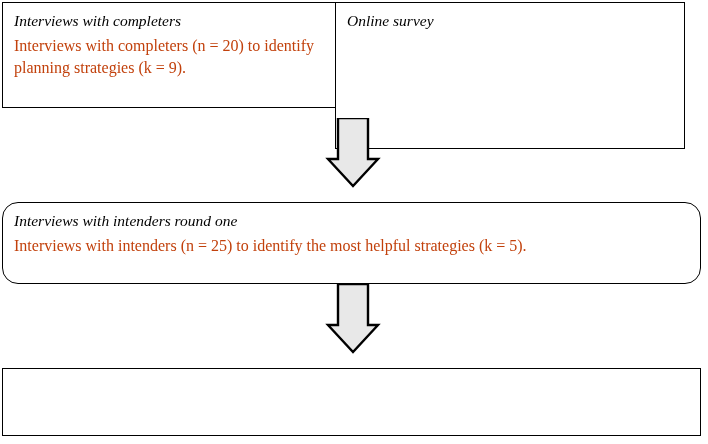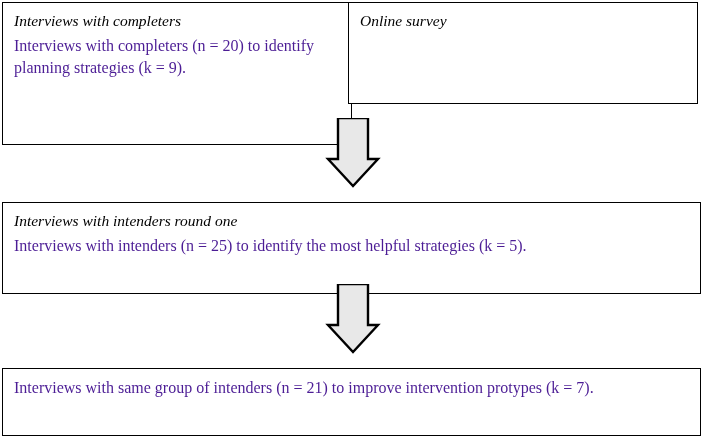--- a/index.html
+++ b/index.html
@@ -29,46 +29,47 @@
     font-size: 15.5px;
     line-height: 20px;
     color: #000000;
     margin: 0 0 4px 0;
     white-space: nowrap;
   }
   .box-body {
     font-style: normal;
     font-size: 16px;
     line-height: 22px;
-    color: #4c1d95;
+    color: #c2410c;
     margin: 0;
   }
 
   
   #box-completers {
     left: 2px;
     top: 2px;
     width: 350px;
-    height: 143px;
+    height: 106px;
   }
   #box-survey {
-    left: 348px;
+    left: 335px;
     top: 2px;
     width: 350px;
-    height: 102px;
+    height: 147px;
   }
   
   #box-survey { border-left-width: 1px; }
 
   
   #box-round-one {
     left: 2px;
     top: 202px;
     width: 699px;
-    height: 92px;
+    height: 82px;
+    border-radius: 16px;
   }
 
   
   #box-round-two {
     left: 2px;
     top: 368px;
     width: 699px;
     height: 68px;
   }
 
@@ -123,16 +124,15 @@
     <div class="box-body">Interviews with intenders (n = 25) to identify the most helpful strategies (k = 5).</div>
   </div>
 
   <div class="arrow" id="arrow-2">
     <svg viewBox="0 0 56 70" preserveAspectRatio="none">
       <polygon class="arrow-shape" points="13,0 43,0 43,41 53,41 28,68 3,41 13,41"></polygon>
     </svg>
   </div>
 
   <div class="box" id="box-round-two">
-    <div class="box-body">Interviews with same group of intenders (n = 21) to improve intervention protypes (k = 7).</div>
   </div>
 
 </div>
 
 </body></html>

